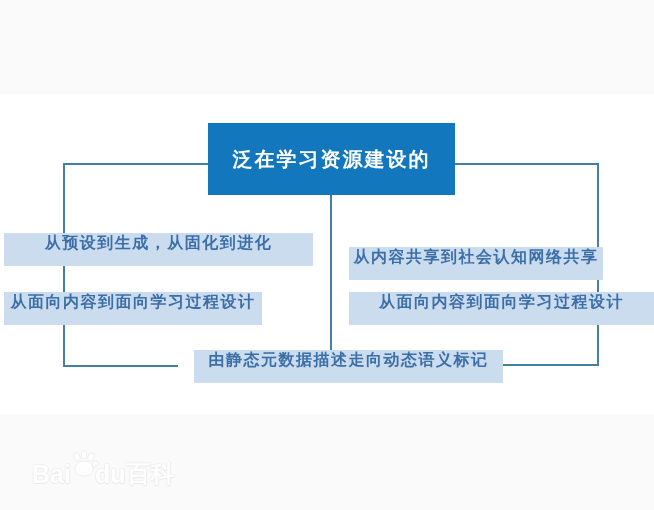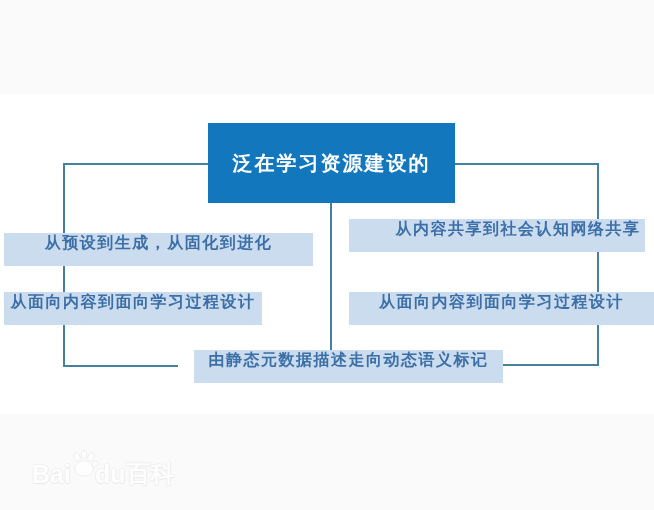--- a/index.html
+++ b/index.html
@@ -23,39 +23,39 @@
   .h-left   { left: 63px;  top: 163px; width: 145px; height: 2px; }
   .h-right  { left: 455px; top: 163px; width: 144px; height: 2px; }
   .v-left   { left: 63px;  top: 163px; width: 2px;  height: 204px; }
   .v-right  { left: 597px; top: 163px; width: 2px;  height: 203px; }
   .h-bleft  { left: 63px;  top: 365px; width: 115px; height: 2px; }
   .h-bright { left: 487px; top: 364px; width: 112px; height: 2px; }
   .v-center { left: 330px; top: 195px; width: 2px;  height: 155px; }
 
   
   .root-box {
-    position: absolute; left: 208px; top: 123px; width: 247px; height: 80px;
+    position: absolute; left: 208px; top: 123px; width: 247px; height: 72px;
     background: #1377bd; color: #ffffff;
     display: flex; flex-direction: column; align-items: center; justify-content: center;
     font-family: "Liberation Serif", "DejaVu Serif", serif;
     font-size: 20px; font-weight: 700; line-height: 27px; letter-spacing: 2px;
   }
 
   
   .branch {
     position: absolute; height: 33px;
     background: #cbdcee; color: #3c6fa8;
     display: flex; align-items: flex-start; justify-content: center;
     font-family: "Liberation Serif", "DejaVu Serif", serif;
     font-size: 16px; font-weight: 600; letter-spacing: 1.5px;
     white-space: nowrap;
   }
   .b-left1  { left: 4px;   top: 233px; width: 309px; }
   .b-left2  { left: 4px;   top: 292px; width: 258px; }
-  .b-right1 { left: 349px; top: 219px; width: 254px; padding-left: 42px; }
+  .b-right1 { left: 349px; top: 247px; width: 254px; }
   .b-right2 { left: 349px; top: 292px; width: 305px; }
   .b-bottom { left: 194px; top: 350px; width: 309px; }
 
   
   .watermark {
     position: absolute; left: 32px; top: 458px;
     display: flex; align-items: center;
     color: #ffffff;
     font-size: 25px; font-weight: 700; letter-spacing: 0;
     text-shadow: 0 1px 1px #e6e6e6, 0 -1px 1px #efefef, 1px 0 1px #ebebeb, -1px 0 1px #efefef;

